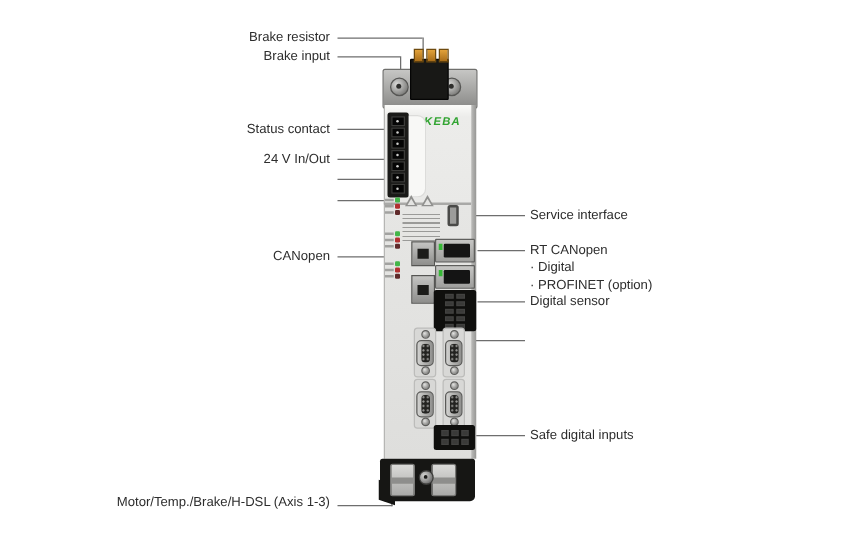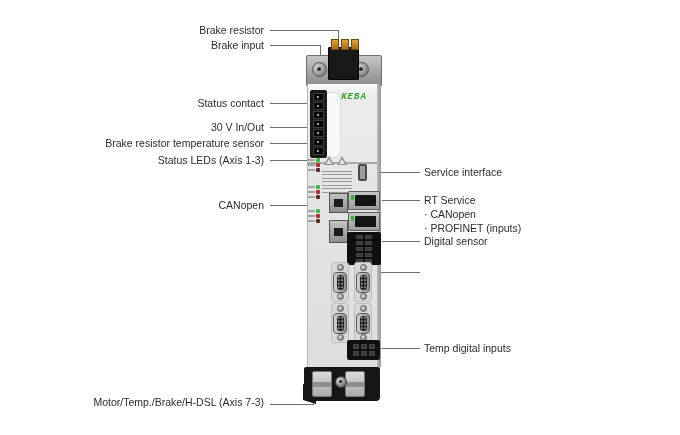--- a/index.html
+++ b/index.html
@@ -10,21 +10,21 @@
   .lbl{position:absolute;font-size:10.5px;line-height:12px;color:#2d2d2d;white-space:nowrap;}
   .lbl.left{right:416px;text-align:right;}
   .lbl.right{left:424px;text-align:left;}
 
   
   .ln{position:absolute;background:#6e6e6e;}
   .ln.h{height:1px;}
   .ln.v{width:1px;}
 
   
-  .device{position:absolute;inset:0;font-family:Liberation Mono, monospace;}
+  .device{position:absolute;inset:0;}
   .bracket{position:absolute;left:306px;top:55px;width:74px;height:30px;
            background:linear-gradient(#c6c6c4,#8a8a88);border:1px solid #6f6f6d;border-radius:2px;}
   .screw-lg{position:absolute;width:13px;height:13px;border-radius:50%;
             background:radial-gradient(circle at 35% 35%,#dcdcda,#7e7e7c 75%);
             border:1px solid #565654;}
   .screw-lg::after{content:"";position:absolute;left:4px;top:4px;width:4px;height:4px;
             border-radius:50%;background:#2e2e2c;}
   .mainsblock{position:absolute;left:328px;top:47px;width:29px;height:31px;
             background:#181816;border-radius:1px;border:1px solid #050505;}
   .term{position:absolute;top:39px;width:6px;height:9px;
@@ -119,32 +119,30 @@
        transform:skewY(18deg);}
 </style>
 </head>
 <body>
 
 <div id="canvas">
 
   <div class="lbl left" style="top:24px">Brake resistor</div>
   <div class="lbl left" style="top:39px">Brake input</div>
   <div class="lbl left" style="top:97px">Status contact</div>
-  <div class="lbl left" style="top:121px">30 V In/Out</div>
-  <div class="lbl left" style="top:137px">Brake resistor temperature sensor</div>
-  <div class="lbl left" style="top:154px">Status LEDs (Axis 1-3)</div>
+  <div class="lbl left" style="top:121px">24 V In/Out</div>
   <div class="lbl left" style="top:199px">CANopen</div>
-  <div class="lbl left" style="top:396px">Motor/Temp./Brake/H-DSL (Axis 7-3)</div>
+  <div class="lbl left" style="top:396px">Motor/Temp./Brake/H-DSL (Axis 1-3)</div>
 
   <div class="lbl right" style="top:166px">Service interface</div>
-  <div class="lbl right" style="top:194px">RT Service</div>
-  <div class="lbl right" style="top:208px">· CANopen</div>
-  <div class="lbl right" style="top:222px">· PROFINET (inputs)</div>
+  <div class="lbl right" style="top:194px">RT CANopen</div>
+  <div class="lbl right" style="top:208px">· Digital</div>
+  <div class="lbl right" style="top:222px">· PROFINET (option)</div>
   <div class="lbl right" style="top:235px">Digital sensor</div>
-  <div class="lbl right" style="top:342px">Temp digital inputs</div>
+  <div class="lbl right" style="top:342px">Safe digital inputs</div>
 
   <div class="ln h" style="left:270px;top:30px;width:68px"></div>
   <div class="ln v" style="left:338px;top:30px;height:16px"></div>
   <div class="ln h" style="left:270px;top:45px;width:50px"></div>
   <div class="ln v" style="left:320px;top:45px;height:13px"></div>
   <div class="ln h" style="left:270px;top:103px;width:41px"></div>
   <div class="ln h" style="left:270px;top:127px;width:41px"></div>
   <div class="ln h" style="left:270px;top:143px;width:41px"></div>
   <div class="ln h" style="left:270px;top:160px;width:43px"></div>
   <div class="ln h" style="left:270px;top:205px;width:60px"></div>

